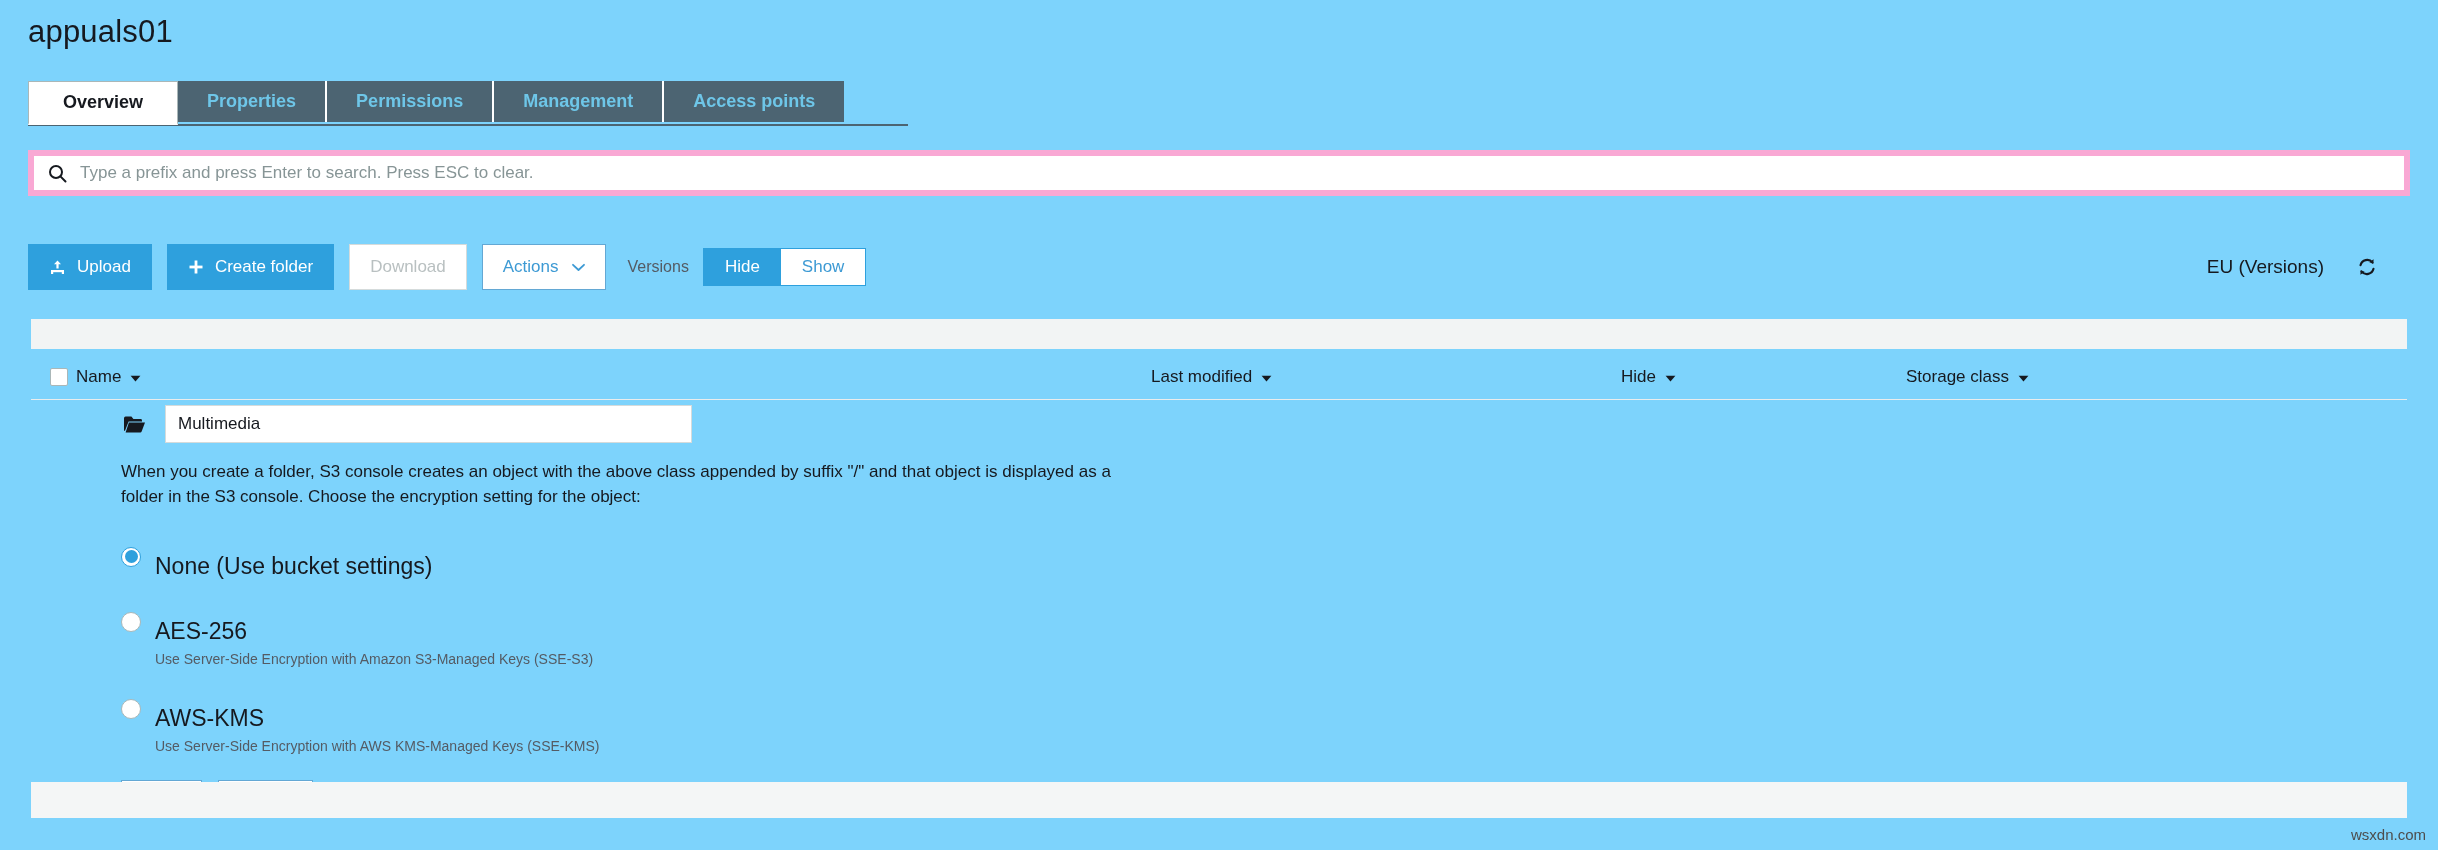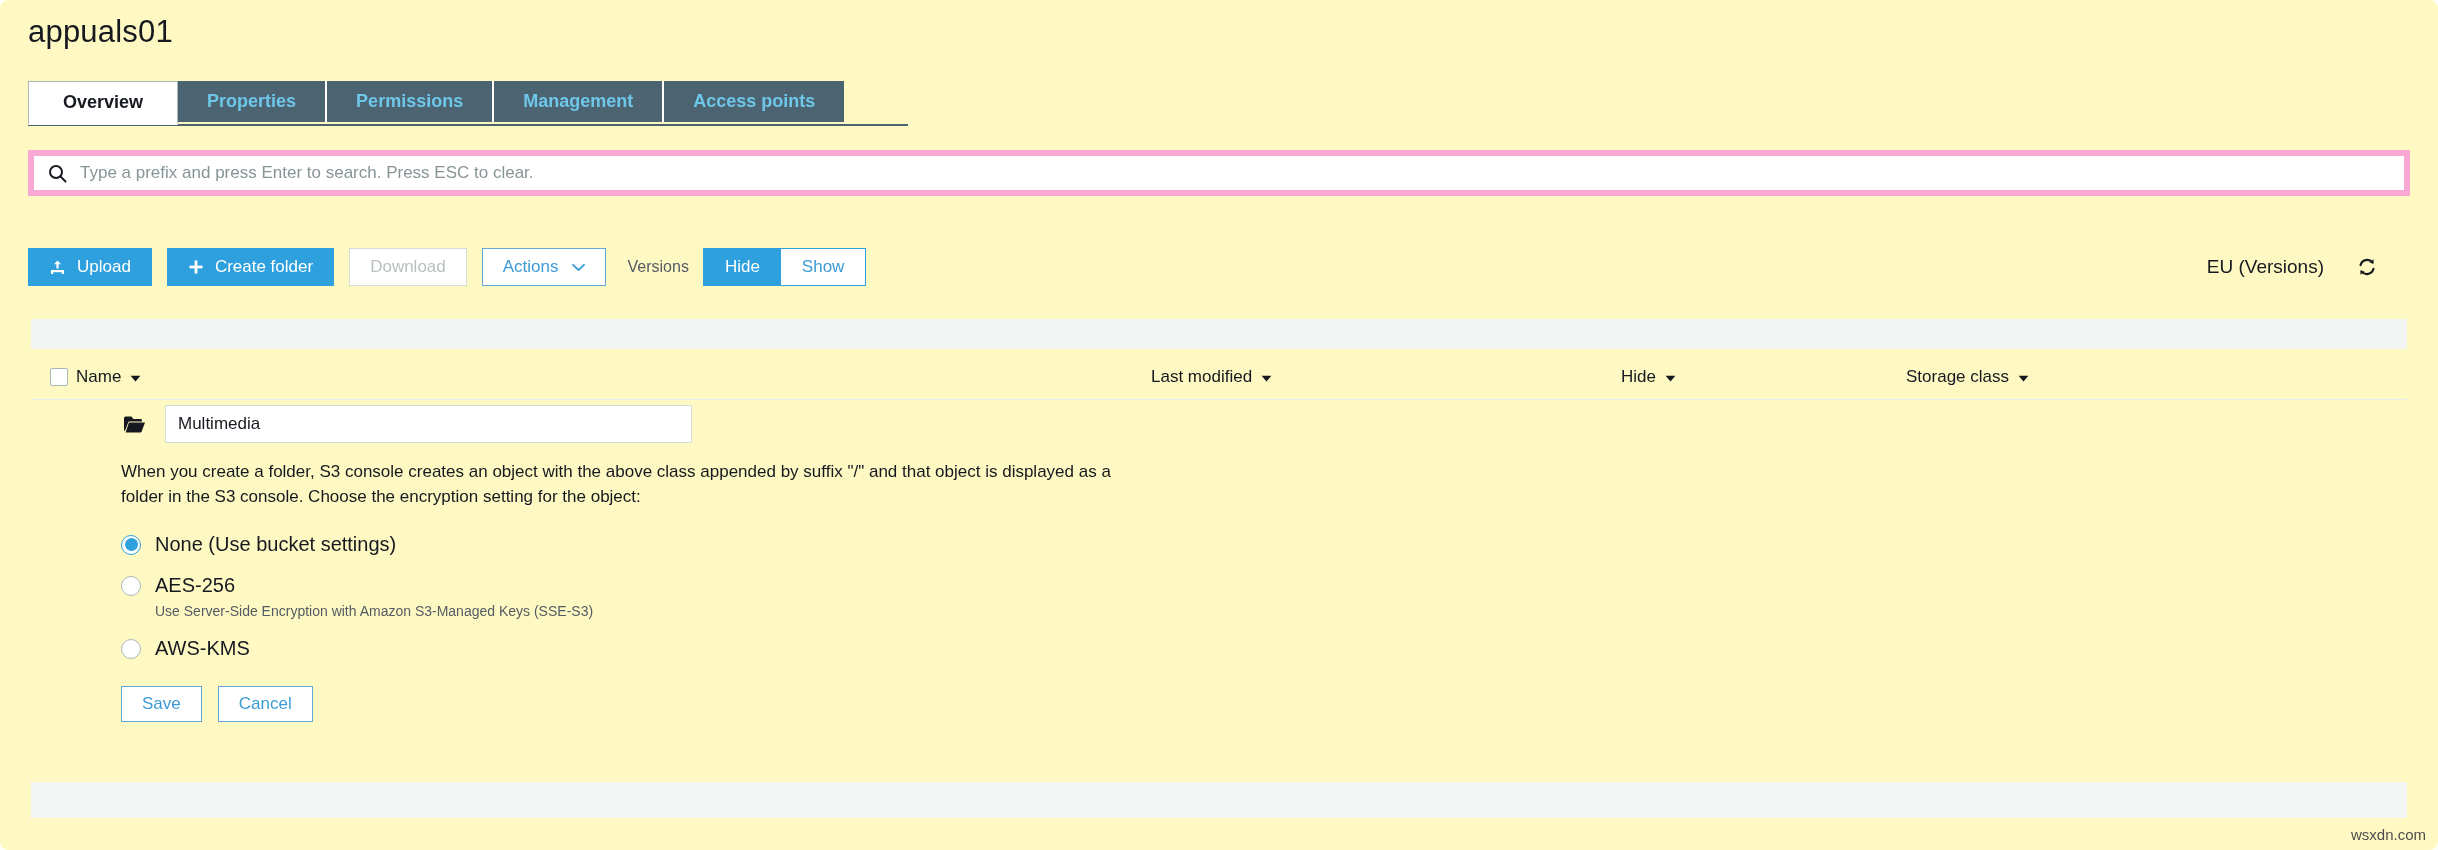--- a/index.html
+++ b/index.html
@@ -5,21 +5,21 @@
 <style>
   * { box-sizing: border-box; }
   html, body {
     margin: 0; padding: 0;
     width: 2438px; height: 850px;
     background: #ffffff;
     font-family: "Liberation Sans", sans-serif;
     -webkit-font-smoothing: antialiased;
     overflow: hidden;
   }
-  .page { position: relative; width: 2438px; height: 850px; background:#fef9c3;border-radius:8px; }
+  .page { position: relative; width: 2438px; height: 850px; background:#7dd3fc; }
 
   
   .bucket-title {
     position: absolute;
     left: 28px; top: 14px;
     font-size: 31px;
     color: #16191f;
     font-weight: 400;
     letter-spacing: .2px;
   }
@@ -88,21 +88,21 @@
   .search-input::placeholder { color: #879596; }
 
   
   .toolbar {
     position: absolute;
     left: 28px; top: 247px;
     width: 2382px; height: 40px;
     display: flex; align-items: center;
   }
   .btn {
-    height: 38px;
+    height: 46px;
     display: inline-flex; align-items: center; justify-content: center;
     font-size: 17px;
     font-family: "Liberation Sans", sans-serif;
     cursor: pointer;
     border: 1px solid transparent;
     white-space: nowrap;
     padding: 0 20px;
   }
   .btn-primary {
     background: #2ea0dd;
@@ -235,21 +235,21 @@
     flex: 0 0 20px;
     margin-right: 14px;
   }
   .radio.checked { border-color: #2ea0dd; }
   .radio.checked::after {
     content: "";
     width: 13px; height: 13px;
     border-radius: 50%;
     background: #2ea0dd;
   }
-  .radio-label { font-size: 20px; color: #16191f; }
+  .radio-label { font-size: 23px; color: #16191f; margin-top: 20px; }
   .radio-help {
     font-size: 14px;
     color: #545b64;
     margin: 4px 0 18px 34px;
   }
   .spacer-12 { height: 12px; }
   .form-actions { margin: 26px 0 0 90px; display: flex; }
   .btn-sm {
     height: 36px; padding: 0 20px;
     font-size: 17px;
@@ -445,20 +445,21 @@
       <div class="radio-row">
         <span class="radio"></span>
         <span class="radio-label">AES-256</span>
       </div>
       <div class="radio-help">Use Server-Side Encryption with Amazon S3-Managed Keys (SSE-S3)</div>
 
       <div class="radio-row">
         <span class="radio"></span>
         <span class="radio-label">AWS-KMS</span>
       </div>
+      <div class="radio-help">Use Server-Side Encryption with AWS KMS-Managed Keys (SSE-KMS)</div>
 
     </div>
 
     <div class="form-actions">
       <div class="btn-sm">
         <span>Save</span>
       </div>
       <div class="btn-sm">
         <span>Cancel</span>
       </div>

